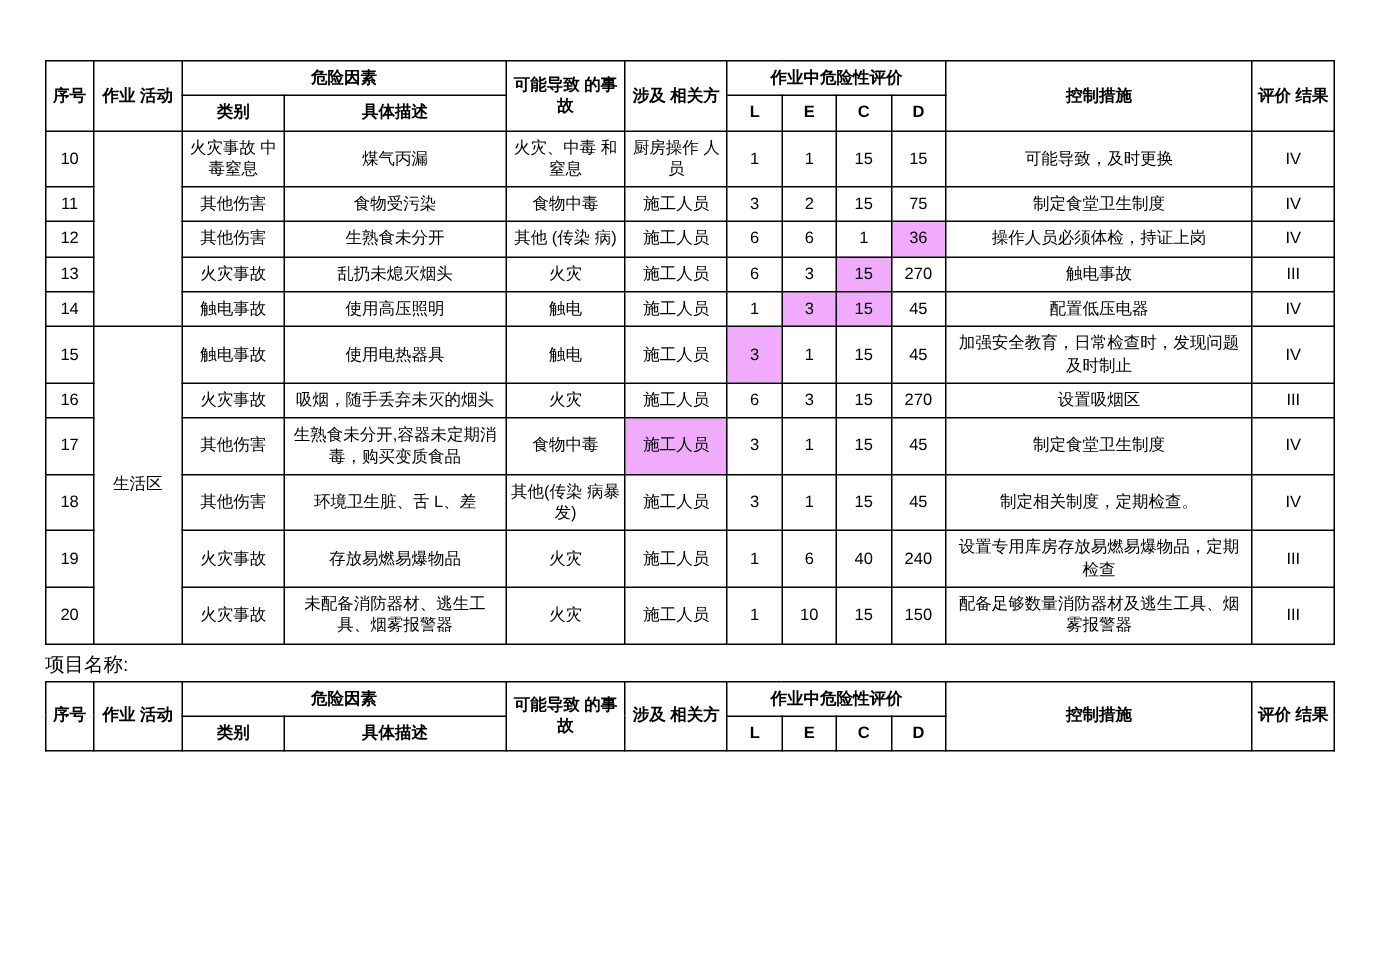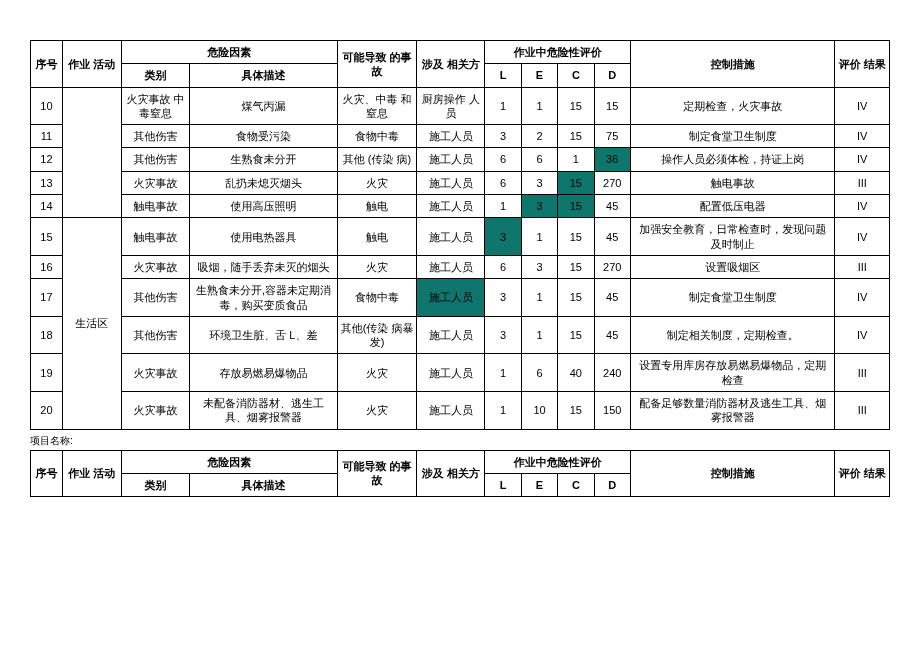--- a/index.html
+++ b/index.html
@@ -27,23 +27,23 @@
   }
   .col-seq { width: 28px; }
   .col-act { width: 52px; }
   .col-cat { width: 60px; }
   .col-desc { width: 130px; }
   .col-acc { width: 70px; }
   .col-party { width: 60px; }
   .col-lecd { width: 32px; }
   .col-ctrl { width: 180px; }
   .col-res { width: 48px; }
-  .shade { background: #0f766e; }
+  .shade { background: #f0abfc; }
   .section-label {
-    font-size: 10px;
+    font-size: 13px;
     padding: 4px 0 2px 0;
   }
 </style>
 </head>
 <body>
 
 <table>
   <colgroup>
     <col class="col-seq">
       <col class="col-act">
@@ -83,21 +83,21 @@
         <td>10</td>
         <td rowspan="5"></td>
         <td>火灾事故 中毒窒息</td>
         <td>煤气丙漏</td>
         <td>火灾、中毒 和窒息</td>
         <td>厨房操作 人员</td>
         <td>1</td>
         <td>1</td>
         <td>15</td>
         <td>15</td>
-        <td>定期检查，火灾事故</td>
+        <td>可能导致，及时更换</td>
         <td>IV</td>
       </tr>
       <tr>
         <td>11</td>
         <td>其他伤害</td>
         <td>食物受污染</td>
         <td>食物中毒</td>
         <td>施工人员</td>
         <td>3</td>
         <td>2</td>

